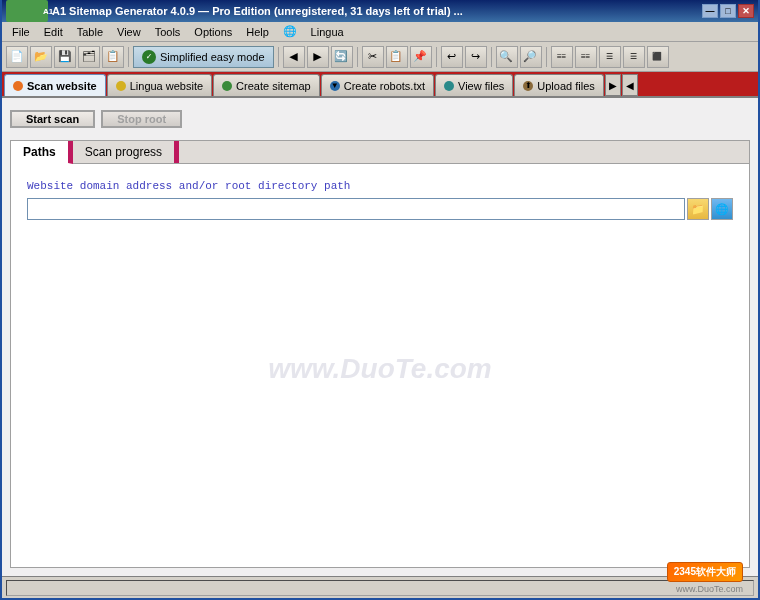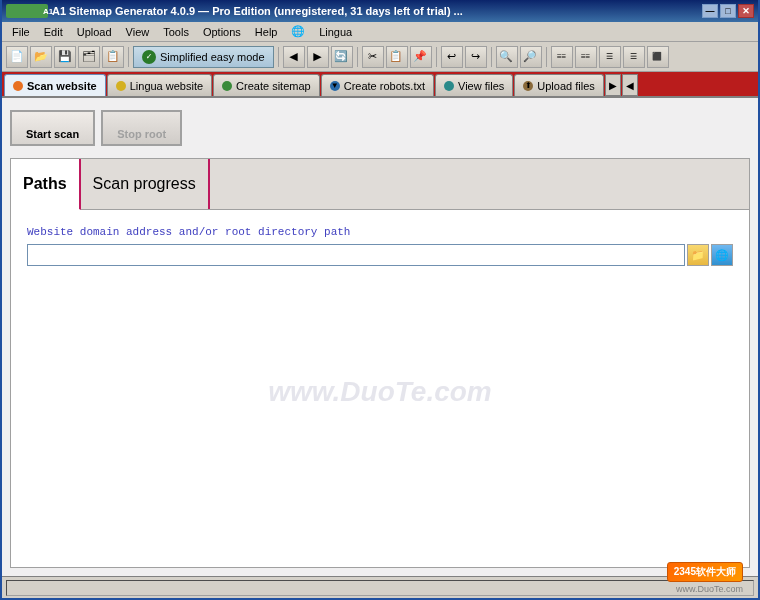--- a/index.html
+++ b/index.html
@@ -24,21 +24,21 @@
       font-size: 11px;
       font-weight: bold;
     }
     .title-bar-text {
       display: flex;
       align-items: center;
       gap: 4px;
     }
     .title-bar-icon {
       width: 14px;
-      height: 14px;
+      height: 22px;
       background: #4a9a4a;
       border-radius: 2px;
       display: inline-flex;
       align-items: center;
       justify-content: center;
       font-size: 8px;
       color: white;
       font-weight: bold;
       padding-left: 42px;
     }
@@ -199,21 +199,21 @@
     
     .action-bar {
       display: flex;
       align-items: center;
       gap: 6px;
       margin-bottom: 8px;
       padding: 4px 0;
     }
     .action-btn {
       height: 18px;
-      padding: 16px 14px;
+      padding: 1px 14px;
       border: 2px solid #a0a0a0;
       background: linear-gradient(to bottom, #f0ece8, #d8d4d0);
       cursor: pointer;
       font-size: 11px;
       font-weight: bold;
     }
     .action-btn.disabled {
       color: #a0a0a0;
       background: linear-gradient(to bottom, #e8e4e0, #d0ccc8);
       cursor: default;
@@ -228,24 +228,24 @@
       flex-direction: column;
     }
 
     
     .inner-tabs {
       display: flex;
       border-bottom: 1px solid #a0a0a0;
       background: #e0dcd8;
     }
     .inner-tab {
-      padding: 16px 12px;
-      border-right: 2px solid #be185d;
-      cursor: pointer;
-      font-size: 16px;
+      padding: 4px 12px;
+      border-right: 5px solid #be185d;
+      cursor: pointer;
+      font-size: 12px;
       background: #e0dcd8;
     }
     .inner-tab.active {
       background: white;
       border-bottom: 1px solid white;
       margin-bottom: -1px;
       font-weight: bold;
     }
 
     
@@ -372,21 +372,21 @@
     <div class="title-bar-buttons">
       <div class="title-btn">—</div>
       <div class="title-btn">□</div>
       <div class="title-btn close">✕</div>
     </div>
   </div>
 
   <div class="menu-bar">
     <div class="menu-item">File</div>
     <div class="menu-item">Edit</div>
-    <div class="menu-item">Upload</div>
+    <div class="menu-item">Table</div>
     <div class="menu-item">View</div>
     <div class="menu-item">Tools</div>
     <div class="menu-item">Options</div>
     <div class="menu-item">Help</div>
     <div class="menu-item">🌐</div>
     <div class="menu-item">Lingua</div>
   </div>
 
   <div class="toolbar">
     <div class="toolbar-btn" title="New">📄</div>

